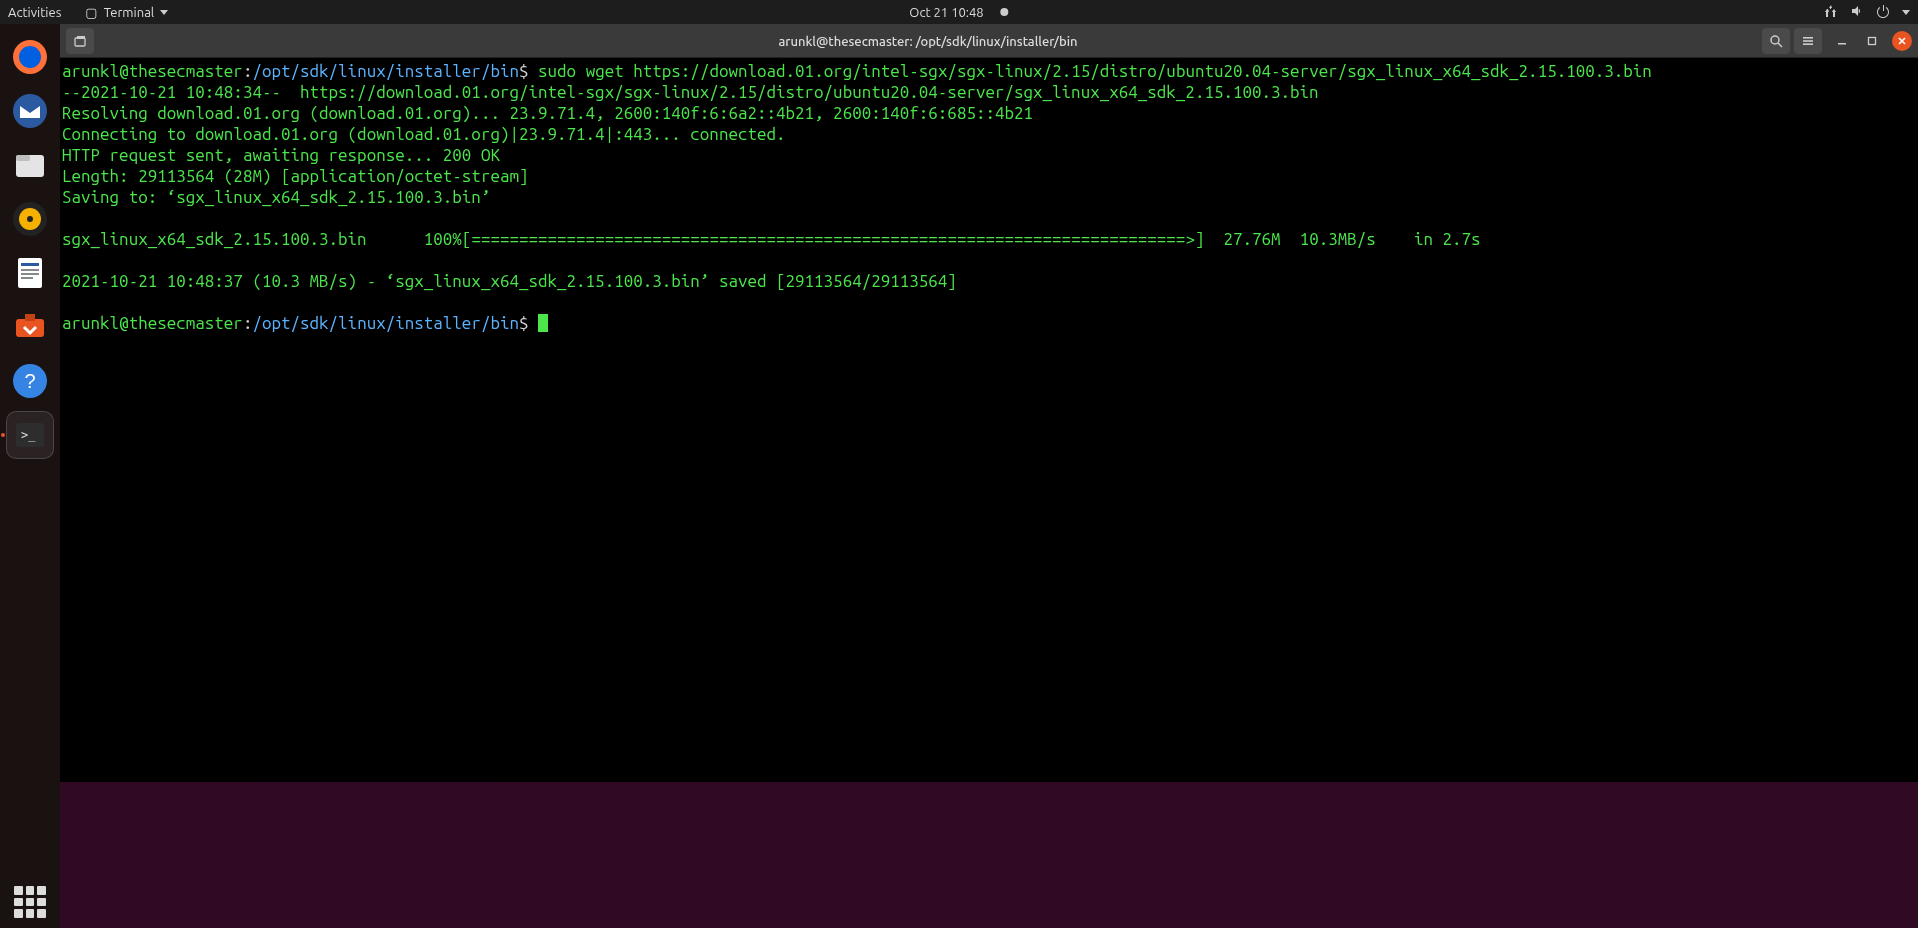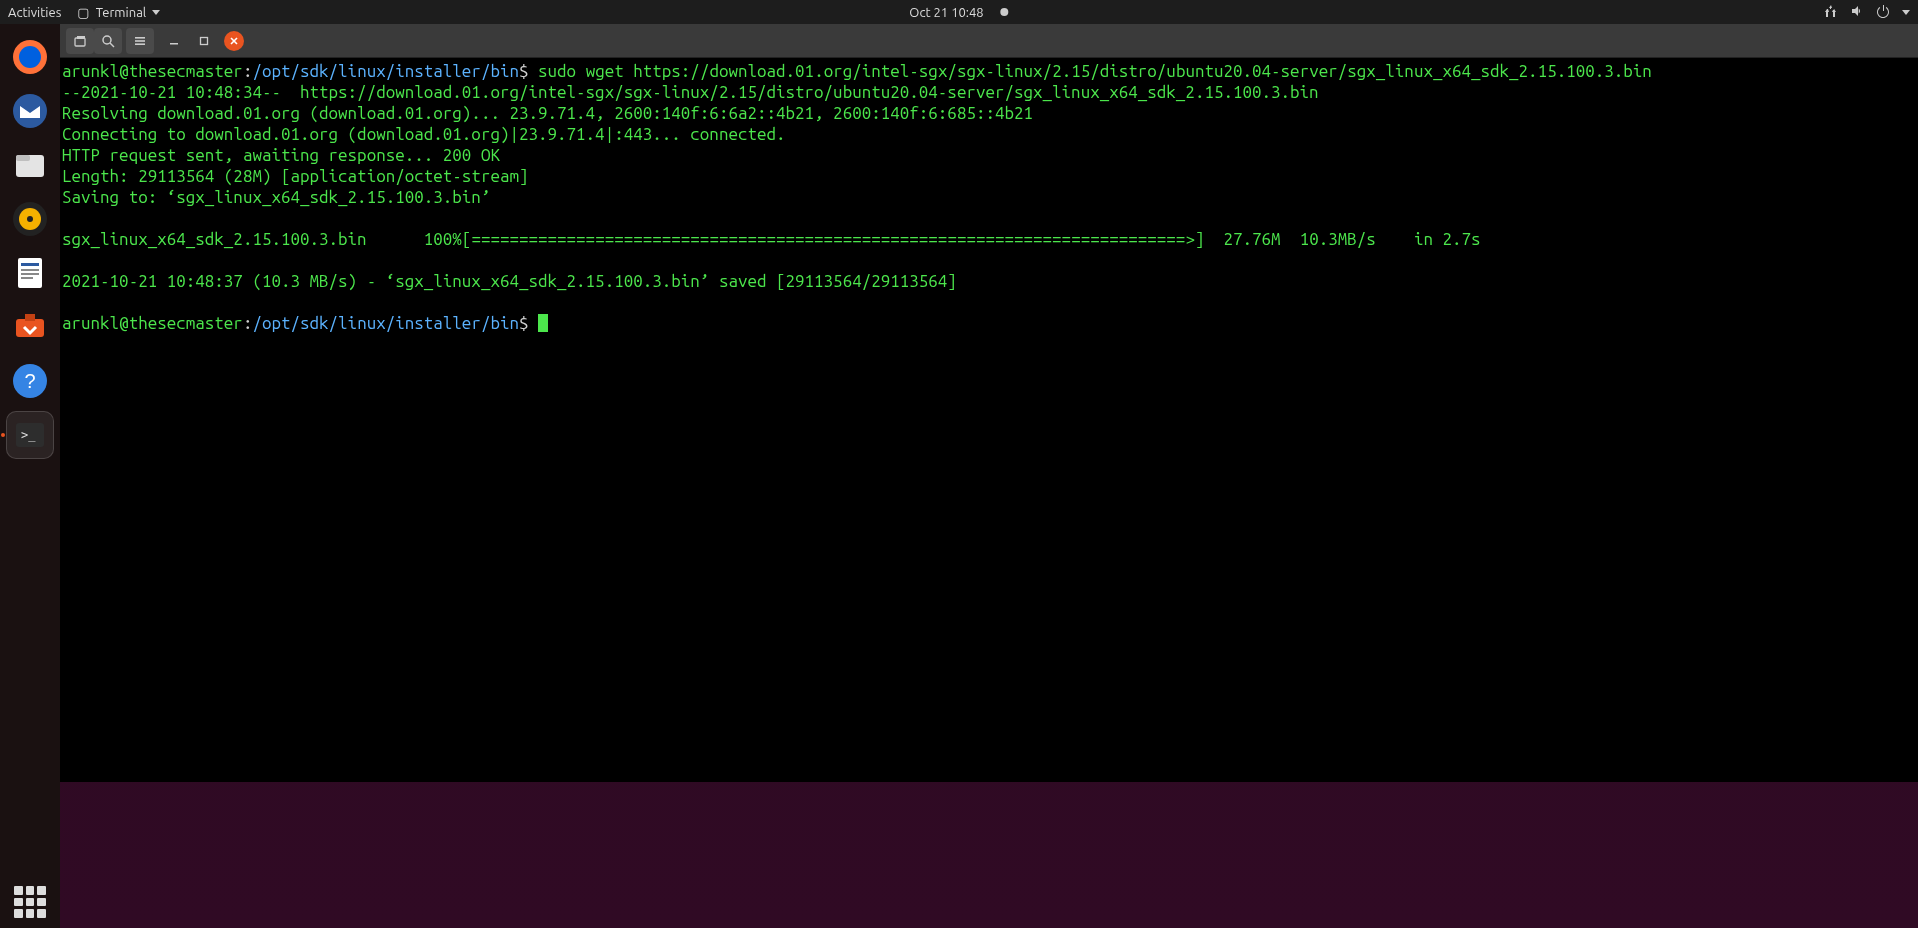--- a/index.html
+++ b/index.html
@@ -17,21 +17,21 @@
     background: #1d1d1d;
     height: 24px;
     width: 100%;
     display: flex;
     align-items: center;
     font-size: 13px;
     color: #ddd;
     padding: 0 8px;
     position: relative;
   }
-  .top-panel .left { display: flex; align-items: center; gap: 16px; text-align: right; }
+  .top-panel .left { display: flex; align-items: center; gap: 24px; text-align: right; }
   .top-panel .center {
     position: absolute;
     left: 50%;
     transform: translateX(-50%);
     display: flex;
     align-items: center;
     gap: 17px;
   }
   .top-panel .right {
     margin-left: auto;
@@ -274,20 +274,21 @@
   <div class="window">
     <div class="titlebar">
       <div class="tb-left">
         <div class="tb-btn">
           <svg width="14" height="14" viewBox="0 0 14 14">
               <rect x="2" y="4" width="10" height="8" rx="1" fill="none" stroke="#ccc" stroke-width="1.3"></rect>
               <rect x="4" y="2" width="8" height="3" fill="#ccc"></rect>
             </svg>
         </div>
       </div>
+      <div class="tb-title">arunkl@thesecmaster: /opt/sdk/linux/installer/bin</div>
       <div class="tb-right">
         <div class="tb-btn">
           <svg width="14" height="14" viewBox="0 0 14 14">
               <circle cx="6" cy="6" r="4" fill="none" stroke="#ccc" stroke-width="1.5"></circle>
               <line x1="9" y1="9" x2="13" y2="13" stroke="#ccc" stroke-width="1.5"></line>
             </svg>
         </div>
         <div class="tb-btn">
           <svg width="14" height="14" viewBox="0 0 14 14">
               <rect x="2" y="3" width="10" height="1.6" fill="#ccc"></rect>

